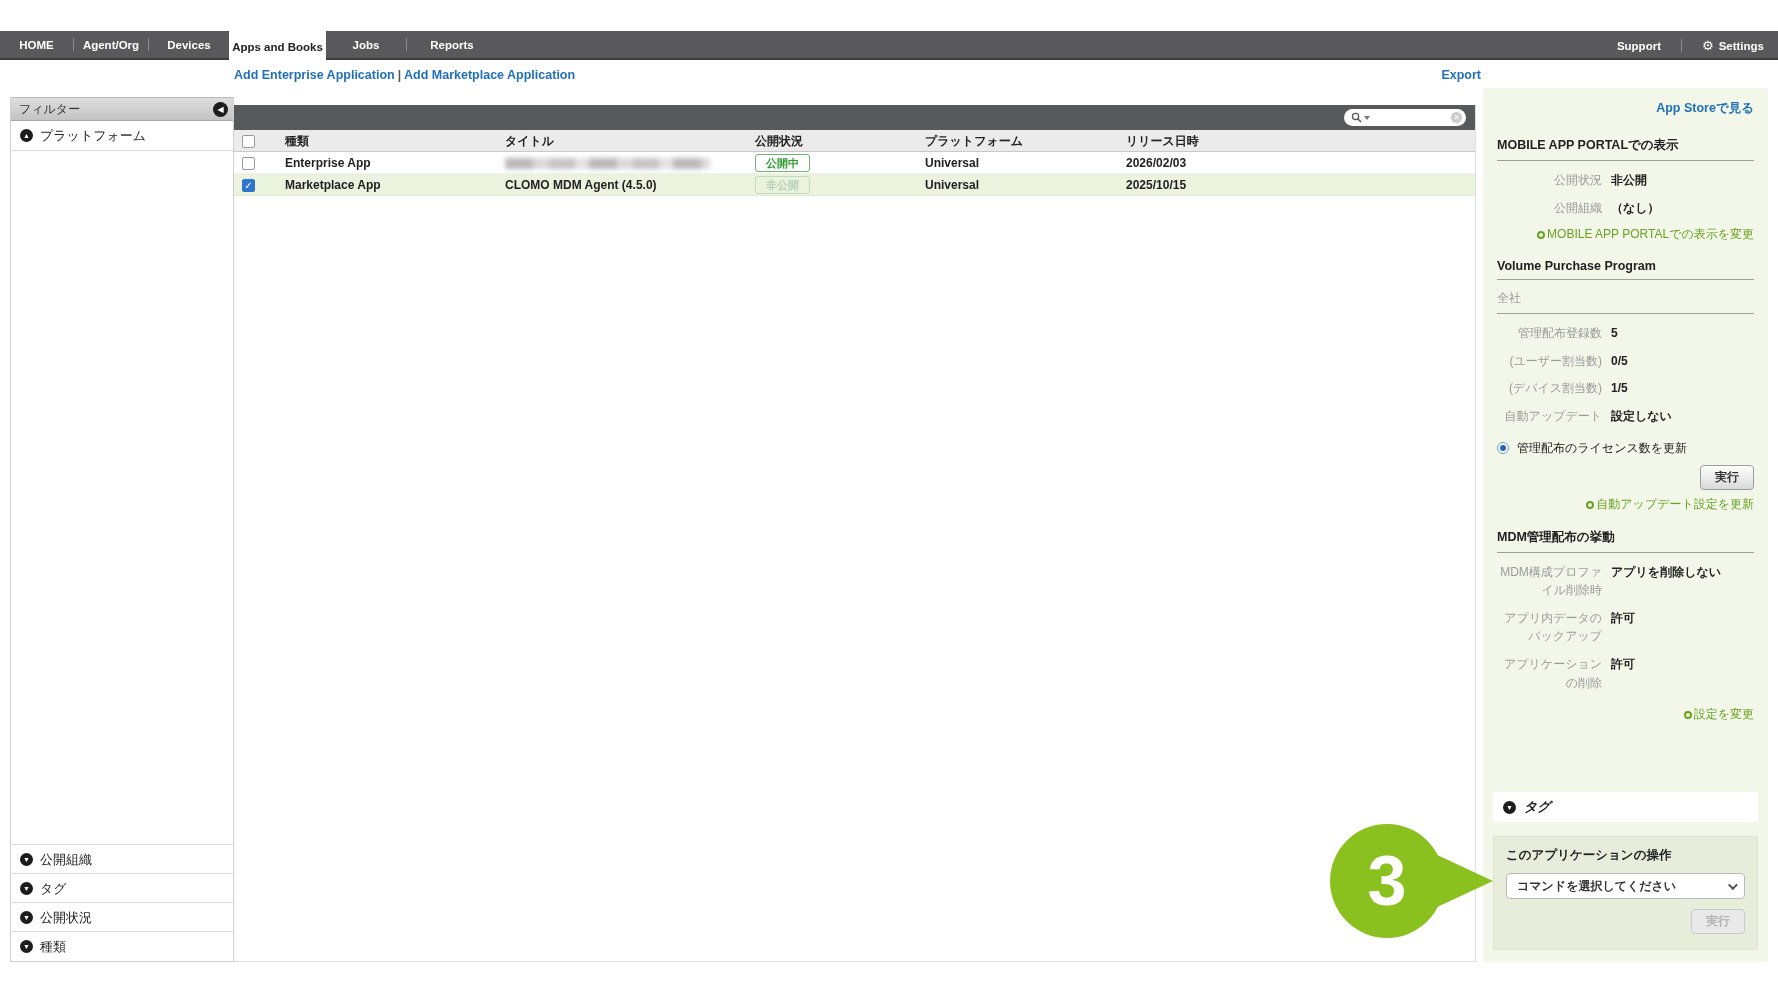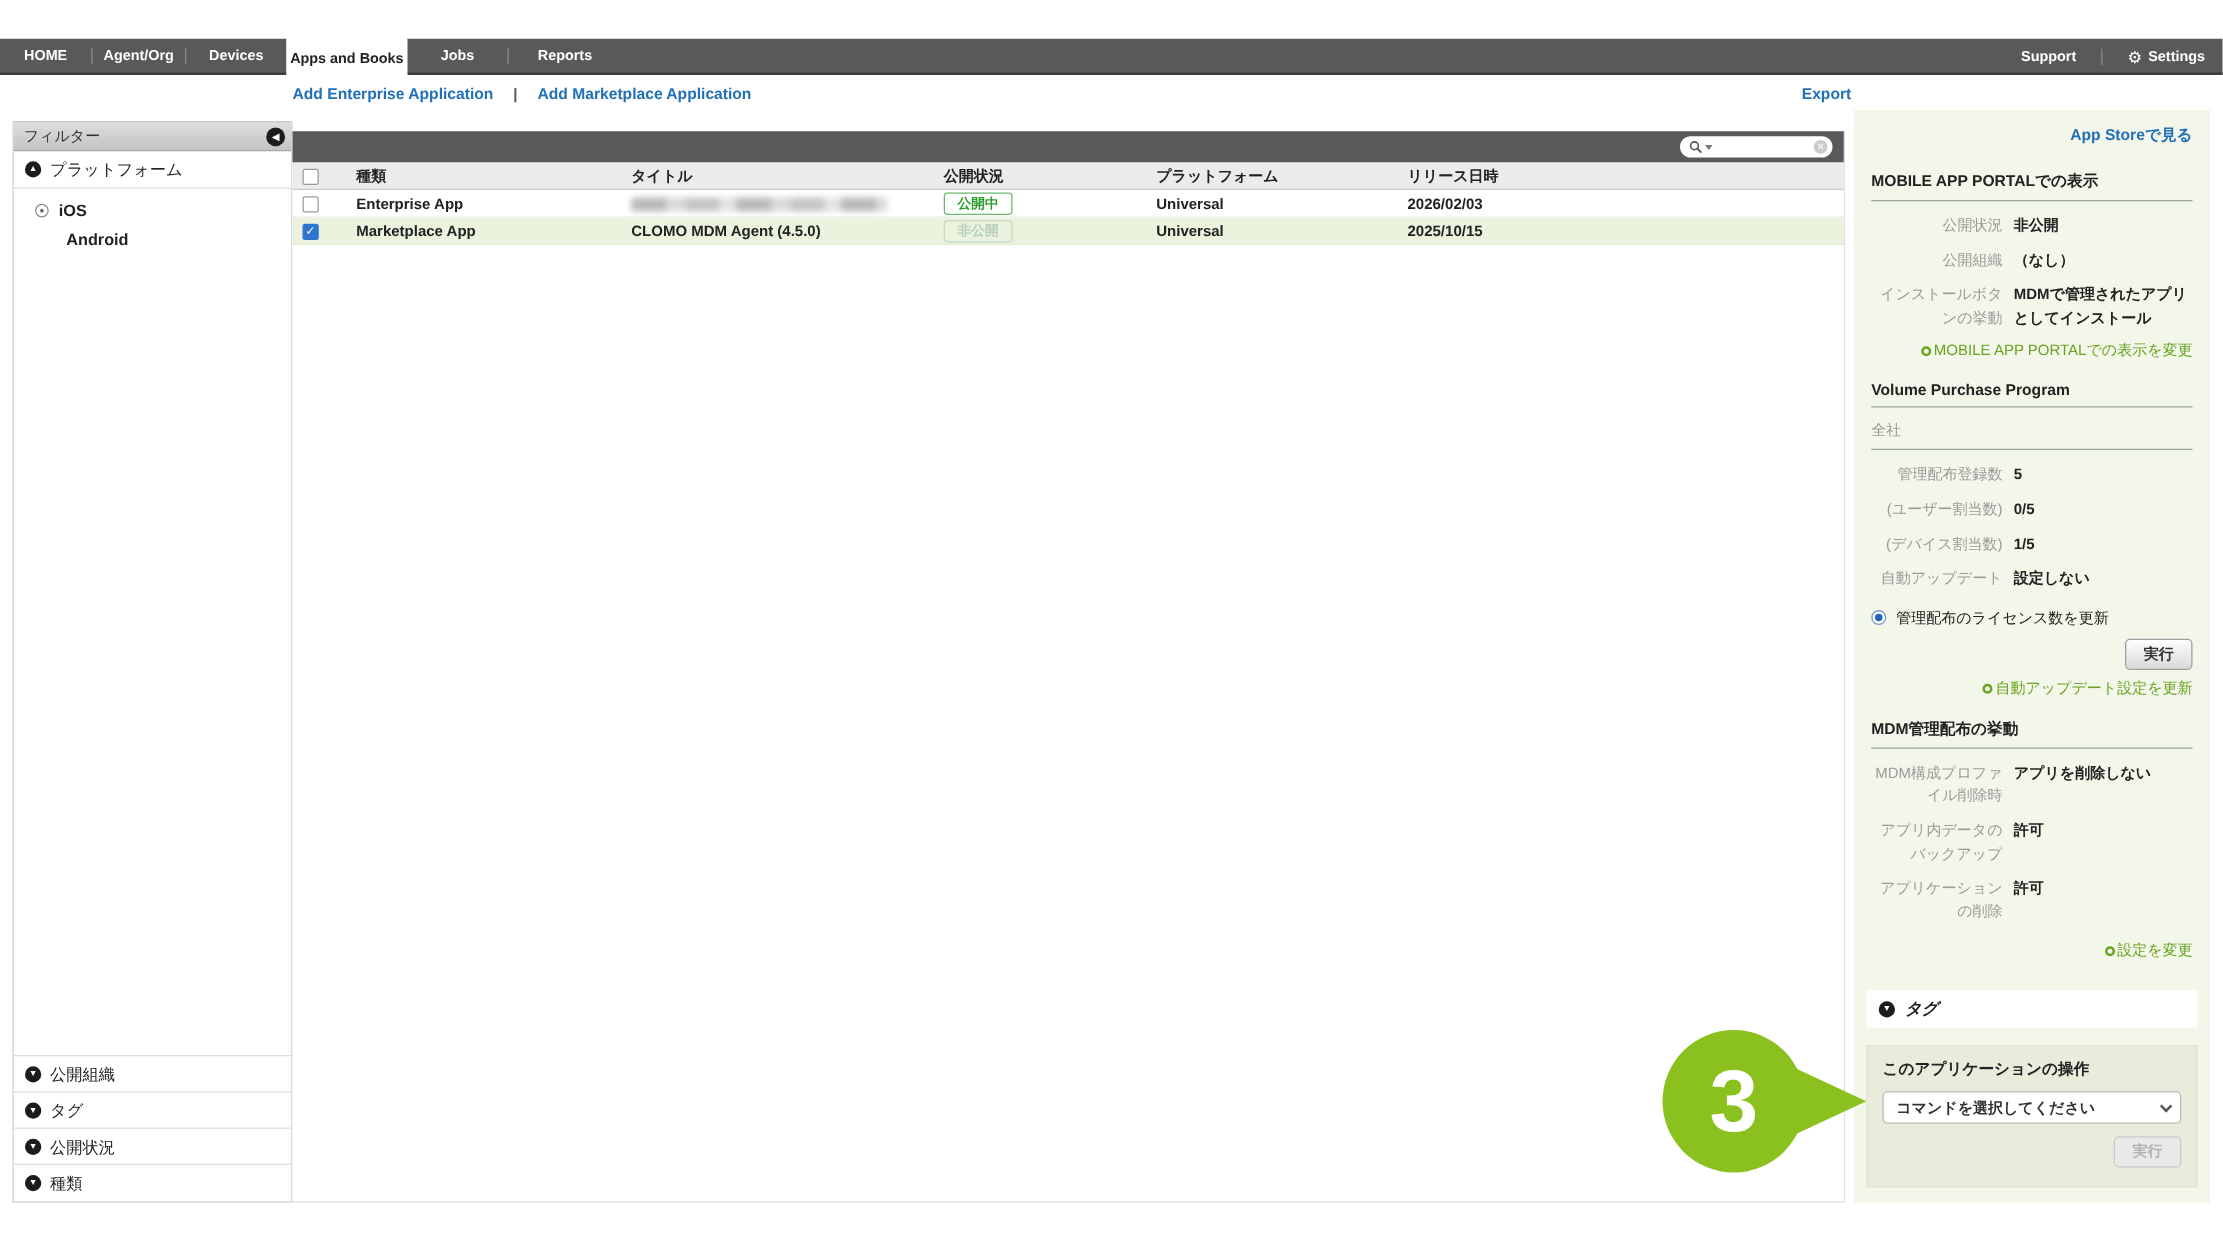--- a/index.html
+++ b/index.html
@@ -10,21 +10,21 @@
   .nav-tab { color:#fff; font-weight:bold; font-size:11.5px; height:29px; display:flex; align-items:center; justify-content:center; cursor:pointer; }
   .nav-sep { width:1px; height:13px; background:#8b8b8d; }
   .nav-tab.active { background:#fff; color:#222; height:33px; margin-bottom:-4px; border-radius:2px 2px 0 0; }
   .nav-right { position:absolute; right:14px; top:0; height:29px; display:flex; align-items:center; gap:18px; }
   .nav-right .nav-sep { margin:0 2px; }
   .nav-link { color:#fff; font-weight:bold; font-size:11.5px; display:flex; align-items:center; gap:5px; cursor:pointer; }
   .gear { font-size:13px; line-height:1; }
 
   
   .blue-link { color:#2170b8; font-weight:bold; font-size:12.5px; text-decoration:none; cursor:pointer; }
-  .links-row { position:absolute; left:234px; top:68px; display:flex; gap:16px; align-items:center; }
+  .links-row { position:absolute; left:234px; top:68px; display:flex; gap:3px; align-items:center; }
   .links-divider { color:#555; font-weight:bold; }
   .export-link { position:absolute; right:297px; top:68px; }
 
   
   .sidebar { position:absolute; left:10px; top:97px; width:224px; height:865px; background:#fff; border:1px solid #d0d0d0; border-top:none; }
   .filter-header { position:relative; height:24px; background:linear-gradient(#dedede,#c3c3c3); border-top:1px solid #bbb; border-bottom:1px solid #a8a8a8; display:flex; align-items:center; padding:0 8px; font-size:12px; color:#333; }
   .collapse-btn { position:absolute; right:5px; top:4px; width:15px; height:15px; background:#1c1c1c; border-radius:50%; color:#fff; font-size:8px; display:flex; align-items:center; justify-content:center; cursor:pointer; }
   .side-section { height:30px; display:flex; align-items:center; gap:7px; padding:0 9px; border-bottom:1px solid #ddd; font-size:13px; color:#222; cursor:pointer; }
   .circ-icon { width:13px; height:13px; background:#1c1c1c; border-radius:50%; color:#fff; font-size:7px; display:flex; align-items:center; justify-content:center; flex:0 0 auto; }
   .platform-item { display:flex; align-items:center; gap:8px; padding:4px 0 4px 17px; font-size:13px; font-weight:bold; color:#222; cursor:pointer; }
@@ -118,29 +118,20 @@
   <div class="filter-header">
     <span>フィルター</span>
     <span class="collapse-btn">
         <span>◀</span>
       </span>
   </div>
   <div class="side-section">
     <span class="circ-icon">▲</span>
     <span>プラットフォーム</span>
   </div>
-  <div style="padding-top:6px;">
-    <div class="platform-item">
-      <span class="radio-io"></span>
-      <span>iOS</span>
-    </div>
-    <div class="platform-item sub">
-      <span>Android</span>
-    </div>
-  </div>
   <div class="side-bottom side-section" style="bottom:87px; border-bottom:none;">
     <span class="circ-icon">▼</span>
     <span>公開組織</span>
   </div>
   <div class="side-bottom side-section" style="bottom:58px; border-bottom:none;">
     <span class="circ-icon">▼</span>
     <span>タグ</span>
   </div>
   <div class="side-bottom side-section" style="bottom:29px; border-bottom:none;">
     <span class="circ-icon">▼</span>
@@ -205,24 +196,20 @@
   <div class="sec-title">MOBILE APP PORTALでの表示</div>
   <hr class="sec-hr">
   <div class="kv">
       <span class="k">公開状況</span>
       <span class="v">非公開</span>
     </div>
   <div class="kv">
       <span class="k">公開組織</span>
       <span class="v">（なし）</span>
     </div>
-  <div class="kv">
-      <span class="k">インストールボタンの挙動</span>
-      <span class="v">MDMで管理されたアプリとしてインストール</span>
-    </div>
   <a class="green-link"><span class="ring"></span><span>MOBILE APP PORTALでの表示を変更</span></a>
 
   <div class="sec-title">Volume Purchase Program</div>
   <hr class="sec-hr">
   <div class="org-label">全社</div>
   <hr class="sec-hr">
   <div class="kv">
       <span class="k">管理配布登録数</span>
       <span class="v">5</span>
     </div>

